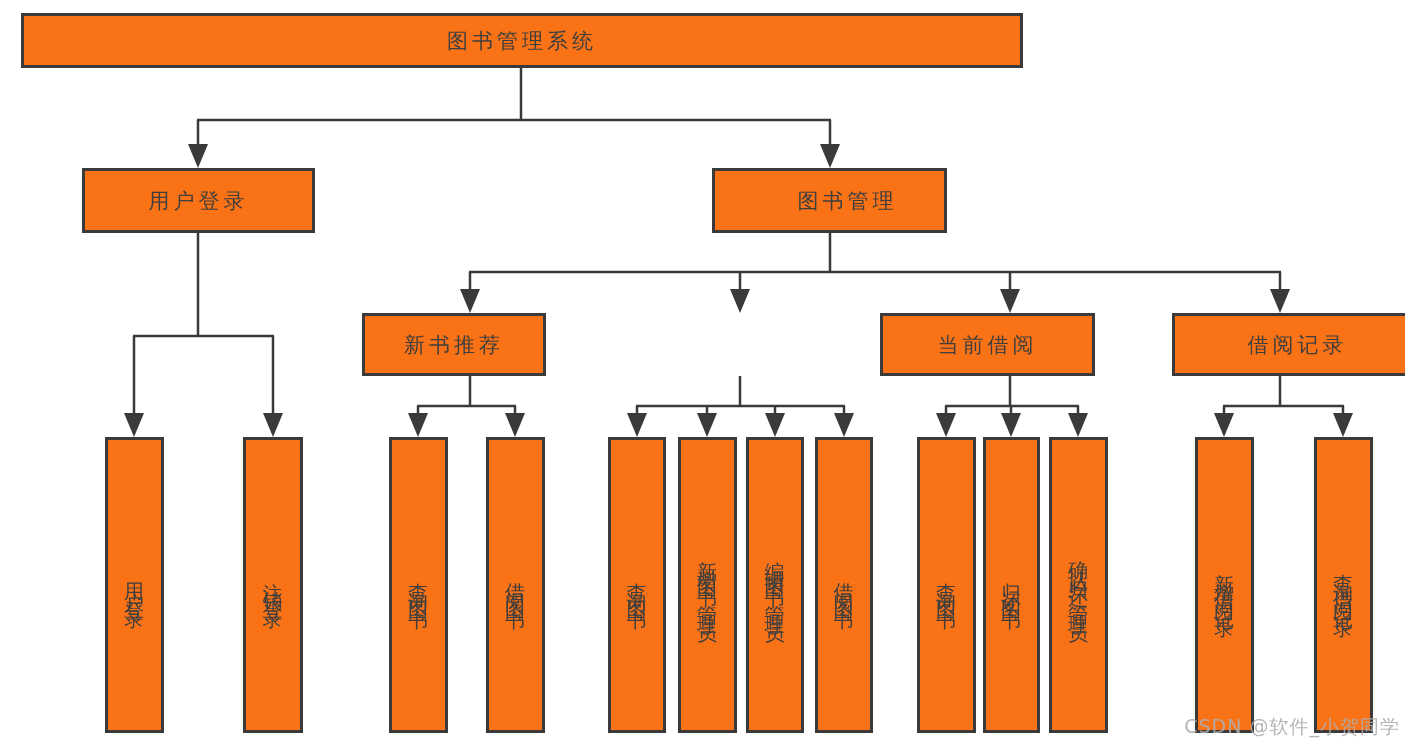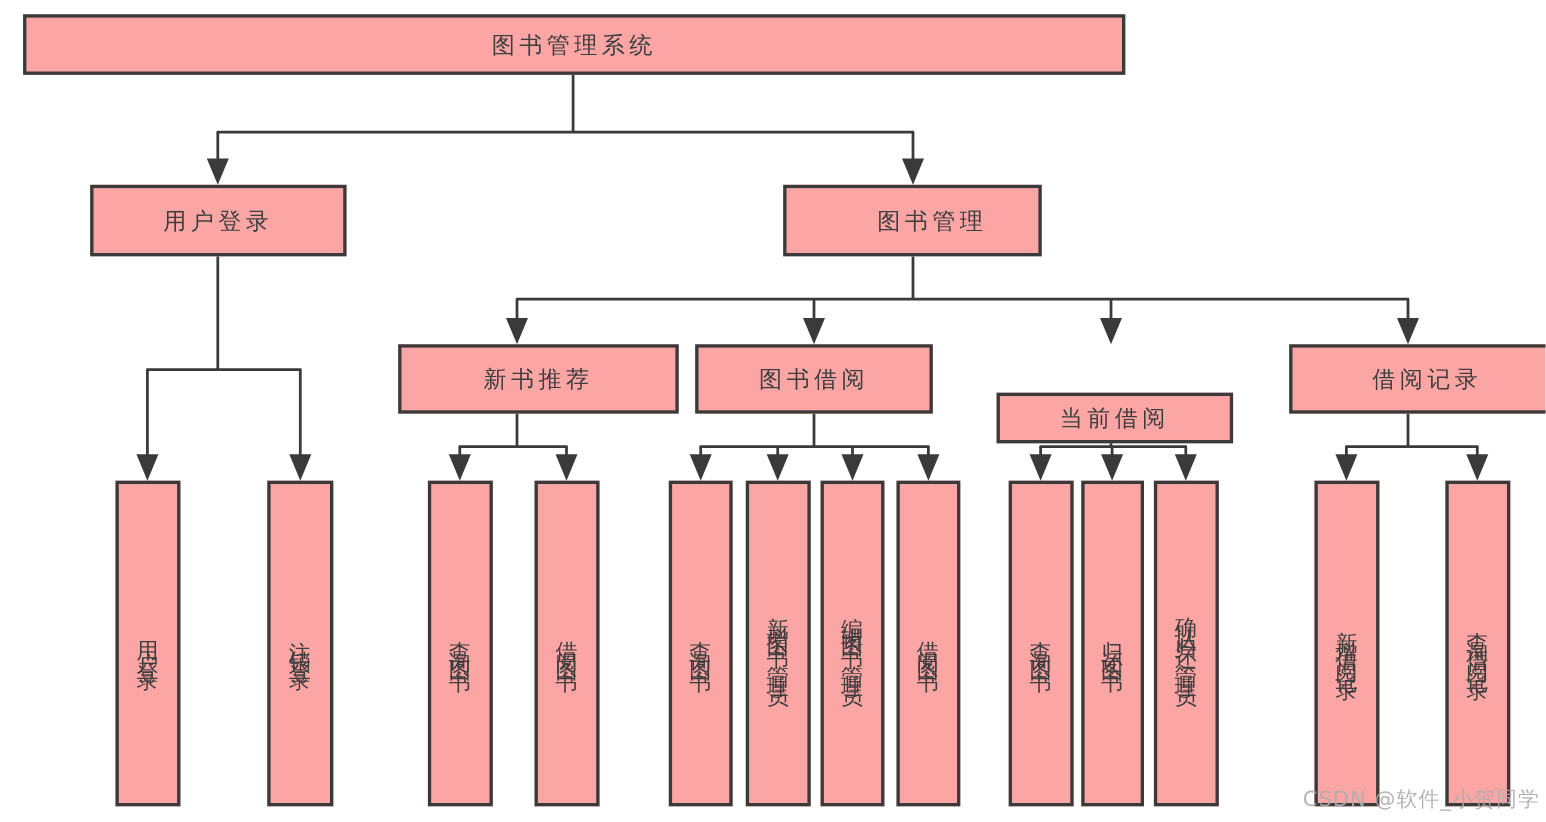--- a/index.html
+++ b/index.html
@@ -16,21 +16,21 @@
     font-family: "DejaVu Sans", "Liberation Sans", sans-serif;
     overflow: hidden;
   }
   #stage { position: absolute; inset: 0; width: 1405px; height: 747px; }
   svg.connectors { position: absolute; left: 0; top: 0; }
   svg.connectors line { stroke: var(--line); stroke-width: 2.5; }
   svg.connectors polygon { fill: var(--line); stroke: none; }
   .node {
     position: absolute;
     border: 3px solid var(--line);
-    background: #fca5a5;
+    background: #f97316;
     color: var(--text);
     display: flex;
     align-items: center;
     justify-content: center;
     text-align: right;
   }
   .hnode { font-size: 21px; letter-spacing: 4px; }
   .root  { font-size: 21px; letter-spacing: 4px; }
   .vnode {
     writing-mode: vertical-rl;
@@ -117,23 +117,22 @@
     <line x1="1343" y1="406" x2="1343" y2="415"></line>
     <polygon points="1214,413 1234,413 1224,437"></polygon>
     <polygon points="1333,413 1353,413 1343,437"></polygon>
   </svg>
 
   <div class="node root" style="left:21px; top:13px; width:1002px; height:55px;">图书管理系统</div>
 
   <div class="node hnode" style="left:82px; top:168px; width:233px; height:65px;">用户登录</div>
   <div class="node hnode" style="left:712px; top:168px; width:235px; height:65px;padding-left:36px;">图书管理</div>
 
-  <div class="node hnode" style="left:362px; top:313px; width:255px; height:63px;">新书推荐</div>
-  <div class="node hnode" style="left:632px; top:313px; width:216px; height:63px;">图书借阅</div>
-  <div class="node hnode" style="left:906px; top:313px; width:215px; height:46px;margin-top:44px;">当前借阅</div>
+  <div class="node hnode" style="left:362px; top:313px; width:184px; height:63px;">新书推荐</div>
+  <div class="node hnode" style="left:880px; top:313px; width:215px; height:63px;">当前借阅</div>
   <div class="node hnode" style="left:1172px; top:313px; width:251px; height:63px;">借阅记录</div>
 
   <div class="node vnode" style="left:105px; top:437px; width:59px; height:296px;">用户登录</div>
   <div class="node vnode" style="left:243px; top:437px; width:60px; height:296px;">注销登录</div>
 
   <div class="node vnode" style="left:389px; top:437px; width:59px; height:296px;">查询图书</div>
   <div class="node vnode" style="left:486px; top:437px; width:59px; height:296px;">借阅图书</div>
 
   <div class="node vnode" style="left:608px; top:437px; width:58px; height:296px;">查询图书</div>
   <div class="node vnode" style="left:678px; top:437px; width:59px; height:296px;">新增图书（管理员）</div>

